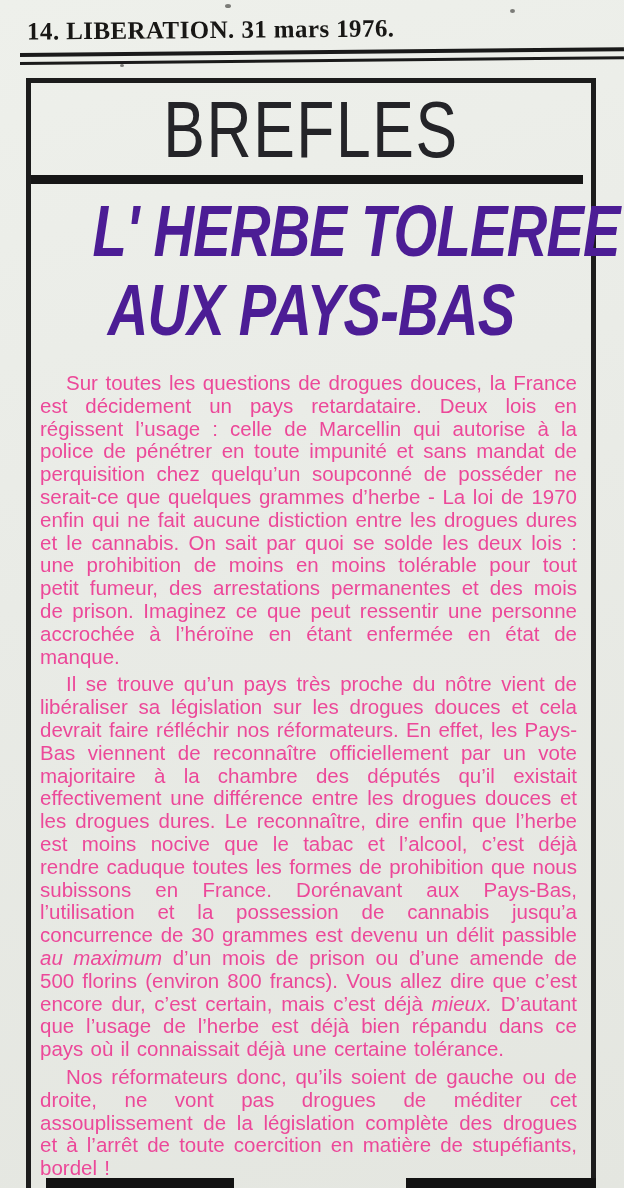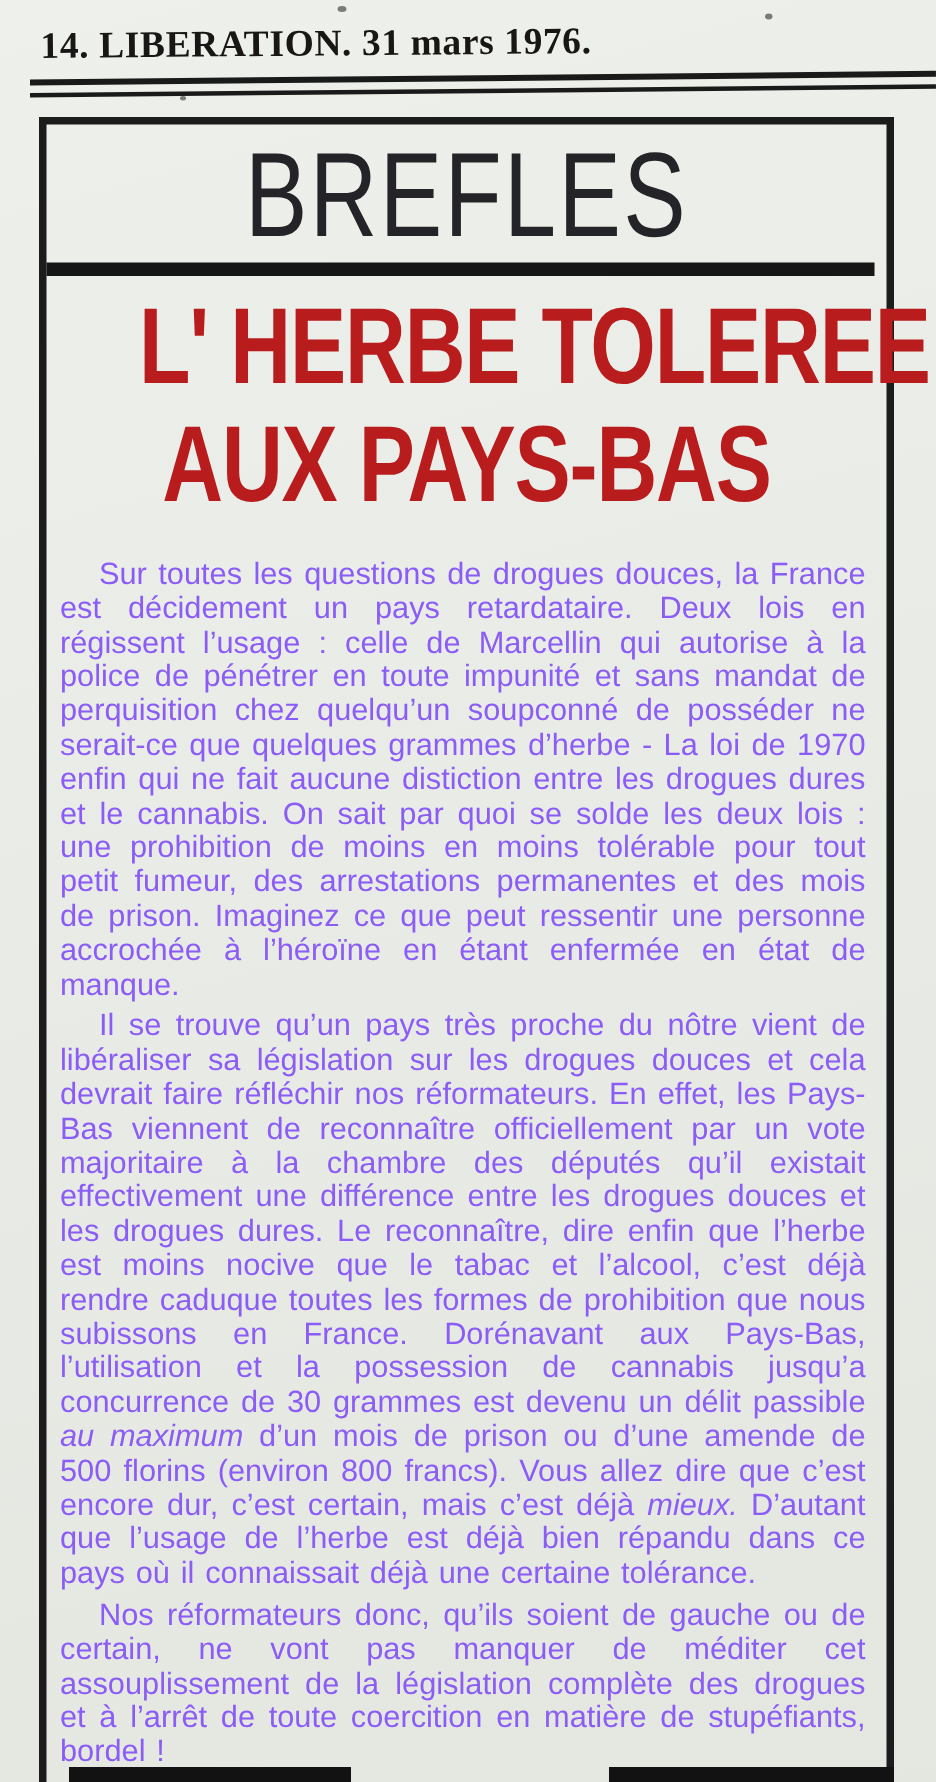--- a/index.html
+++ b/index.html
@@ -57,39 +57,40 @@
   .title-rule {
     margin-top: 14px;
     width: 552px;
     height: 9px;
     background: #161616;
   }
 
   .headline {
     margin-top: 8px;
     text-align: center;
-    color: #b91c1c;
+    color: #4c1d95;
+    font-style: italic;
   }
   .headline-line {
     display: block;
     font-weight: bold;
     font-size: 72px;
     line-height: 79px;
     letter-spacing: -1px;
     transform: scaleX(0.78);
     white-space: nowrap;
   }
 
   .article-body {
     margin: 22px 14px 0 9px;
     text-align: justify;
     font-size: 20.5px;
     line-height: 22.8px;
     word-spacing: 1.5px;
-    color: #8b5cf6;
+    color: #ec4899;
   }
   .article-body p { margin: 0 0 5px 0; text-indent: 26px; }
   .article-body em { }
 
   .bottom-bar {
     position: absolute; top: 1178px; height: 12px;
     background: #121212;
   }
   .bottom-bar.left  { left: 46px;  width: 188px; }
   .bottom-bar.right { left: 406px; width: 190px; }
@@ -113,19 +114,19 @@
   <div class="title-rule"></div>
 
   <h1 class="headline" style="margin:8px 0 0 0;">
     <span class="headline-line">L' HERBE TOLEREE</span>
     <span class="headline-line">AUX PAYS-BAS</span>
   </h1>
 
   <div class="article-body">
       <p><span>Sur toutes les questions de drogues douces, la France est décidement un pays retardataire. Deux lois en régissent l’usage : celle de Marcellin qui autorise à la police de pénétrer en toute impunité et sans mandat de perquisition chez quelqu’un soupconné de posséder ne serait-ce que quelques grammes d’herbe - La loi de 1970 enfin qui ne fait aucune distiction entre les drogues dures et le cannabis. On sait par quoi se solde les deux lois : une prohibition de moins en moins tolérable pour tout petit fumeur, des arrestations permanentes et des mois de prison. Imaginez ce que peut ressentir une personne accrochée à l’héroïne en étant enfermée en état de manque.</span></p>
       <p><span>Il se trouve qu’un pays très proche du nôtre vient de libéraliser sa législation sur les drogues douces et cela devrait faire réfléchir nos réformateurs. En effet, les Pays-Bas viennent de reconnaître officiellement par un vote majoritaire à la chambre des députés qu’il existait effectivement une différence entre les drogues douces et les drogues dures. Le reconnaître, dire enfin que l’herbe est moins nocive que le tabac et l’alcool, c’est déjà rendre caduque toutes les formes de prohibition que nous subissons en France. Dorénavant aux Pays-Bas, l’utilisation et la possession de cannabis jusqu’a concurrence de 30 grammes est devenu un délit passible </span><em>au maximum</em><span> d’un mois de prison ou d’une amende de 500 florins (environ 800 francs). Vous allez dire que c’est encore dur, c’est certain, mais c’est déjà </span><em>mieux.</em><span> D’autant que l’usage de l’herbe est déjà bien répandu dans ce pays où il connaissait déjà une certaine tolérance.</span></p>
-      <p><span>Nos réformateurs donc, qu’ils soient de gauche ou de certain, ne vont pas manquer de méditer cet assouplissement de la législation complète des drogues et à l’arrêt de toute coercition en matière de stupéfiants, bordel !</span></p>
+      <p><span>Nos réformateurs donc, qu’ils soient de gauche ou de droite, ne vont pas drogues de méditer cet assouplissement de la législation complète des drogues et à l’arrêt de toute coercition en matière de stupéfiants, bordel !</span></p>
     </div>
 
 </section>
 
 <div class="bottom-bar left"></div>
 <div class="bottom-bar right"></div>
 
 </body></html>

